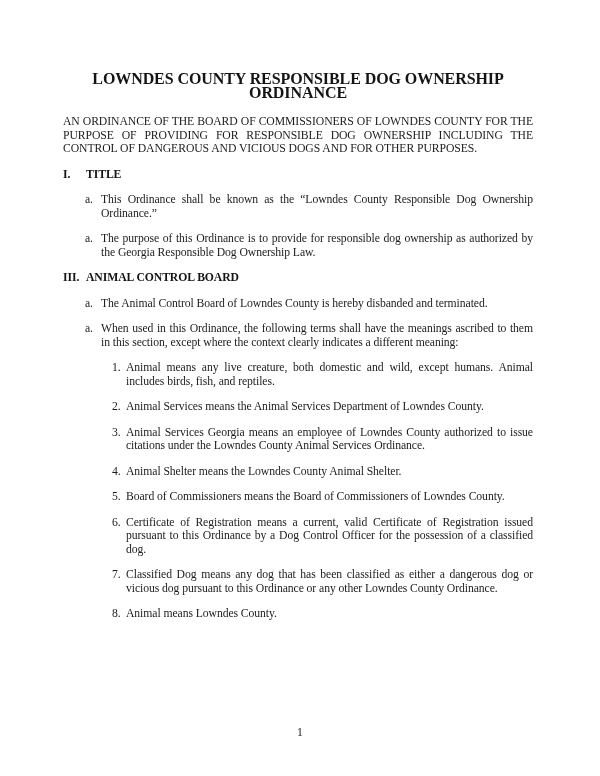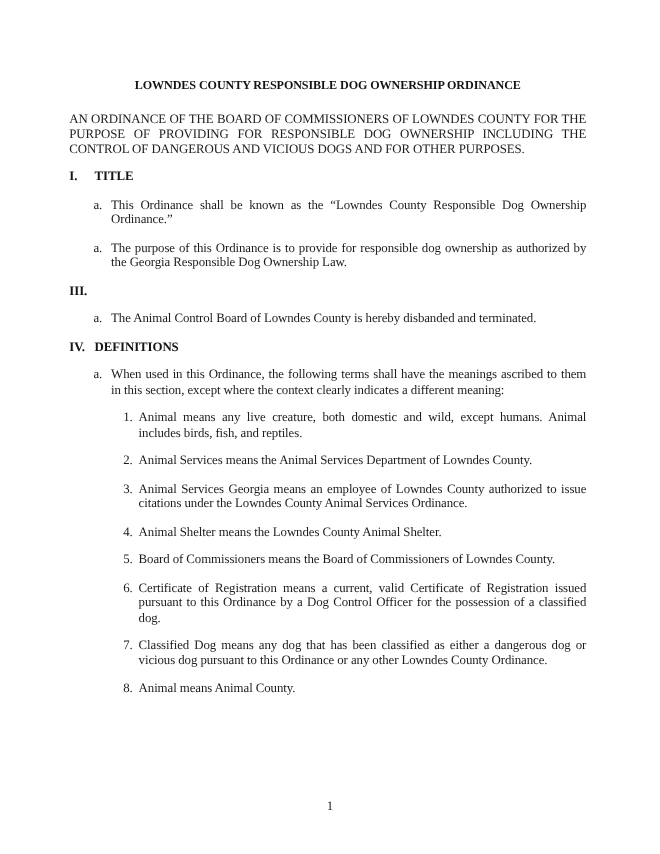--- a/index.html
+++ b/index.html
@@ -13,21 +13,21 @@
     font-size: 11.7px;
     line-height: 13.5px;
     color: #1c1c1c;
     letter-spacing: -0.08px;
     overflow: hidden;
   }
   .content {
     padding: 72px 67px 0 63px;
   }
   .title {
-    font-size: 11px;
+    font-size: 16px;
     font-weight: bold;
     text-align: center;
     margin-bottom: 12px;
     color: #141414;
   }
   .para {
     text-align: justify;
     margin-bottom: 12px;
     margin-top: 16px;
   }
@@ -80,30 +80,27 @@
       <div class="item-text">This Ordinance shall be known as the “Lowndes County Responsible Dog Ownership Ordinance.”</div>
     </div>
 
     <div class="item-row">
       <span class="item-marker">a.</span>
       <div class="item-text">The purpose of this Ordinance is to provide for responsible dog ownership as authorized by the Georgia Responsible Dog Ownership Law.</div>
     </div>
 
     <div class="sec-head">
       <span class="sec-num">III.</span>
+      <span>ANIMAL CONTROL BOARD</span>
     </div>
     <div class="item-row">
       <span class="item-marker">a.</span>
       <div class="item-text">The Animal Control Board of Lowndes County is hereby disbanded and terminated.</div>
     </div>
 
-    <div class="sec-head">
-      <span class="sec-num">IV.</span>
-      <span>DEFINITIONS</span>
-    </div>
     <div class="item-row">
       <span class="item-marker">a.</span>
       <div class="item-text">When used in this Ordinance, the following terms shall have the meanings ascribed to them in this section, except where the context clearly indicates a different meaning:</div>
     </div>
 
     <div>
 
       <div class="def-row">
         <span class="def-marker">1.</span>
         <div class="def-text"><span class="it">Animal</span><span> means any live creature, both domestic and wild, except humans. </span><span class="it">Animal</span><span> includes birds, fish, and reptiles.</span></div>
@@ -134,20 +131,20 @@
         <div class="def-text"><span class="it">Certificate of Registration</span><span> means a current, valid Certificate of Registration issued pursuant to this Ordinance by a Dog Control Officer for the possession of a classified dog.</span></div>
       </div>
 
       <div class="def-row">
         <span class="def-marker">7.</span>
         <div class="def-text"><span class="it">Classified Dog</span><span> means any dog that has been classified as either a dangerous dog or vicious dog pursuant to this Ordinance or any other Lowndes County Ordinance.</span></div>
       </div>
 
       <div class="def-row">
         <span class="def-marker">8.</span>
-        <div class="def-text"><span class="it">Animal</span><span> means Animal County.</span></div>
+        <div class="def-text"><span class="it">Animal</span><span> means Lowndes County.</span></div>
       </div>
 
     </div>
   </div>
 
   <div class="page-number">1</div>
 </div>
 
 </body></html>

